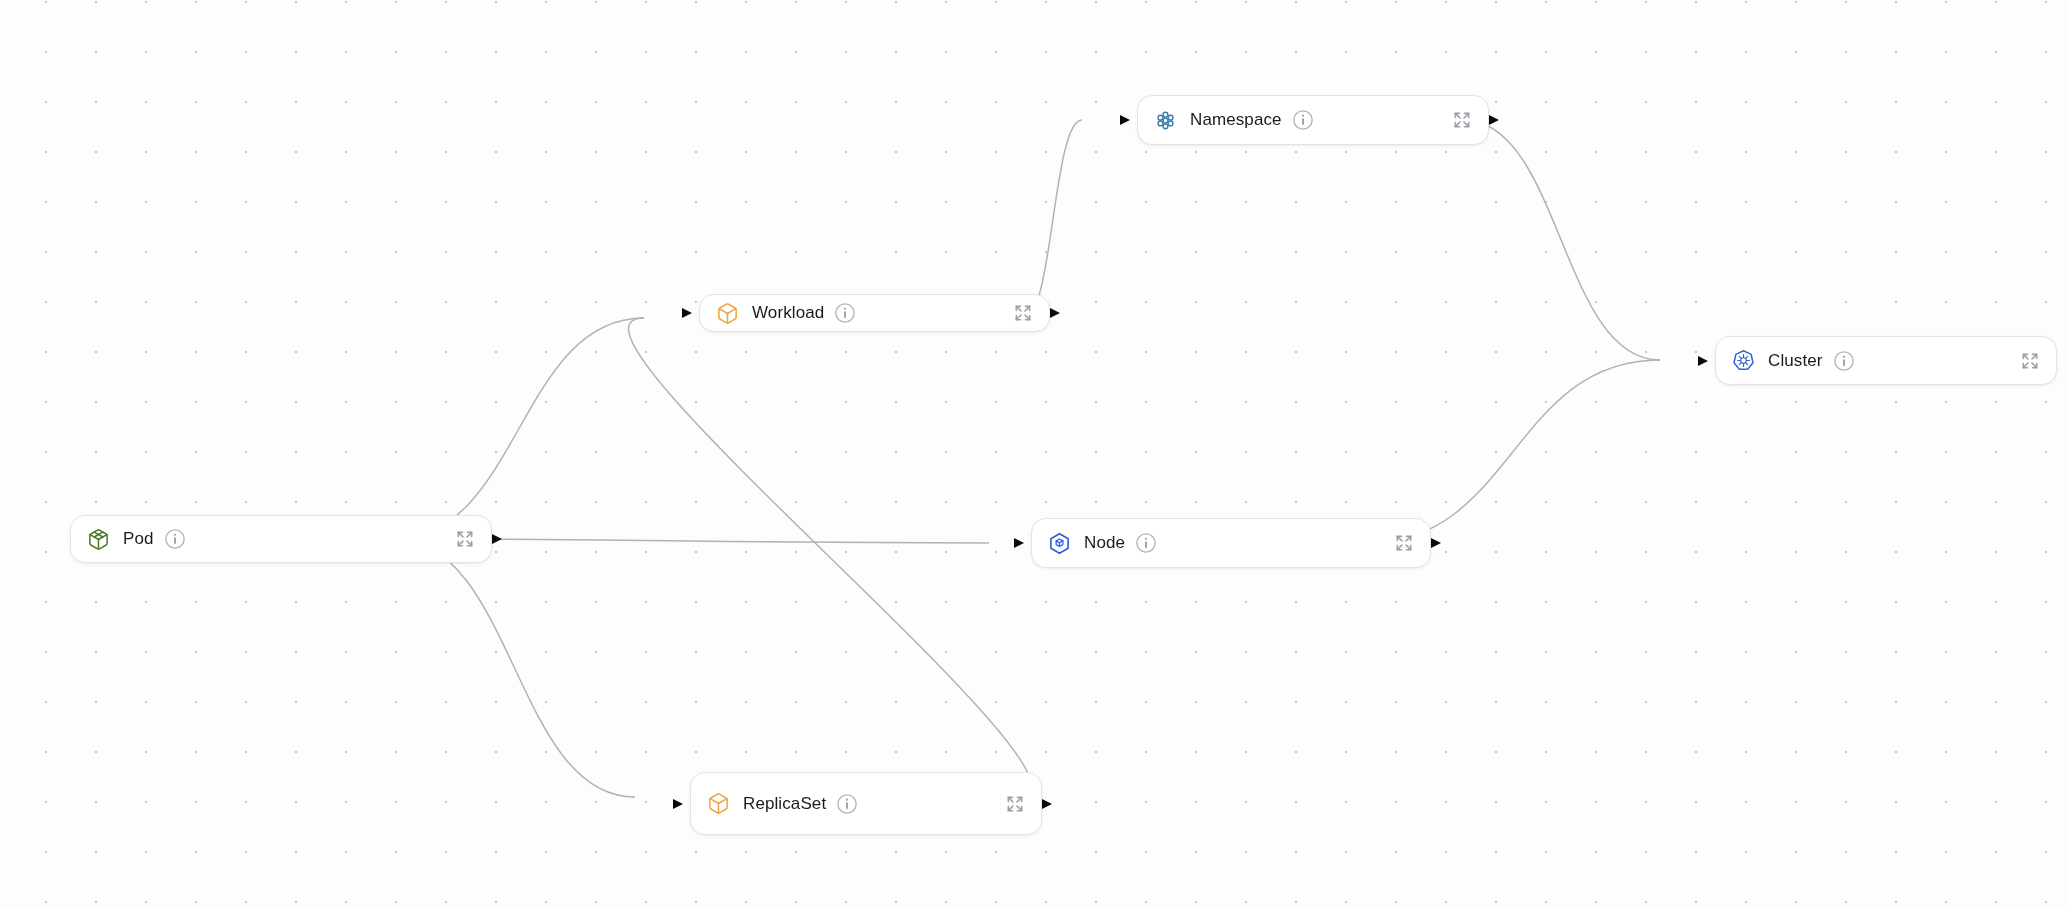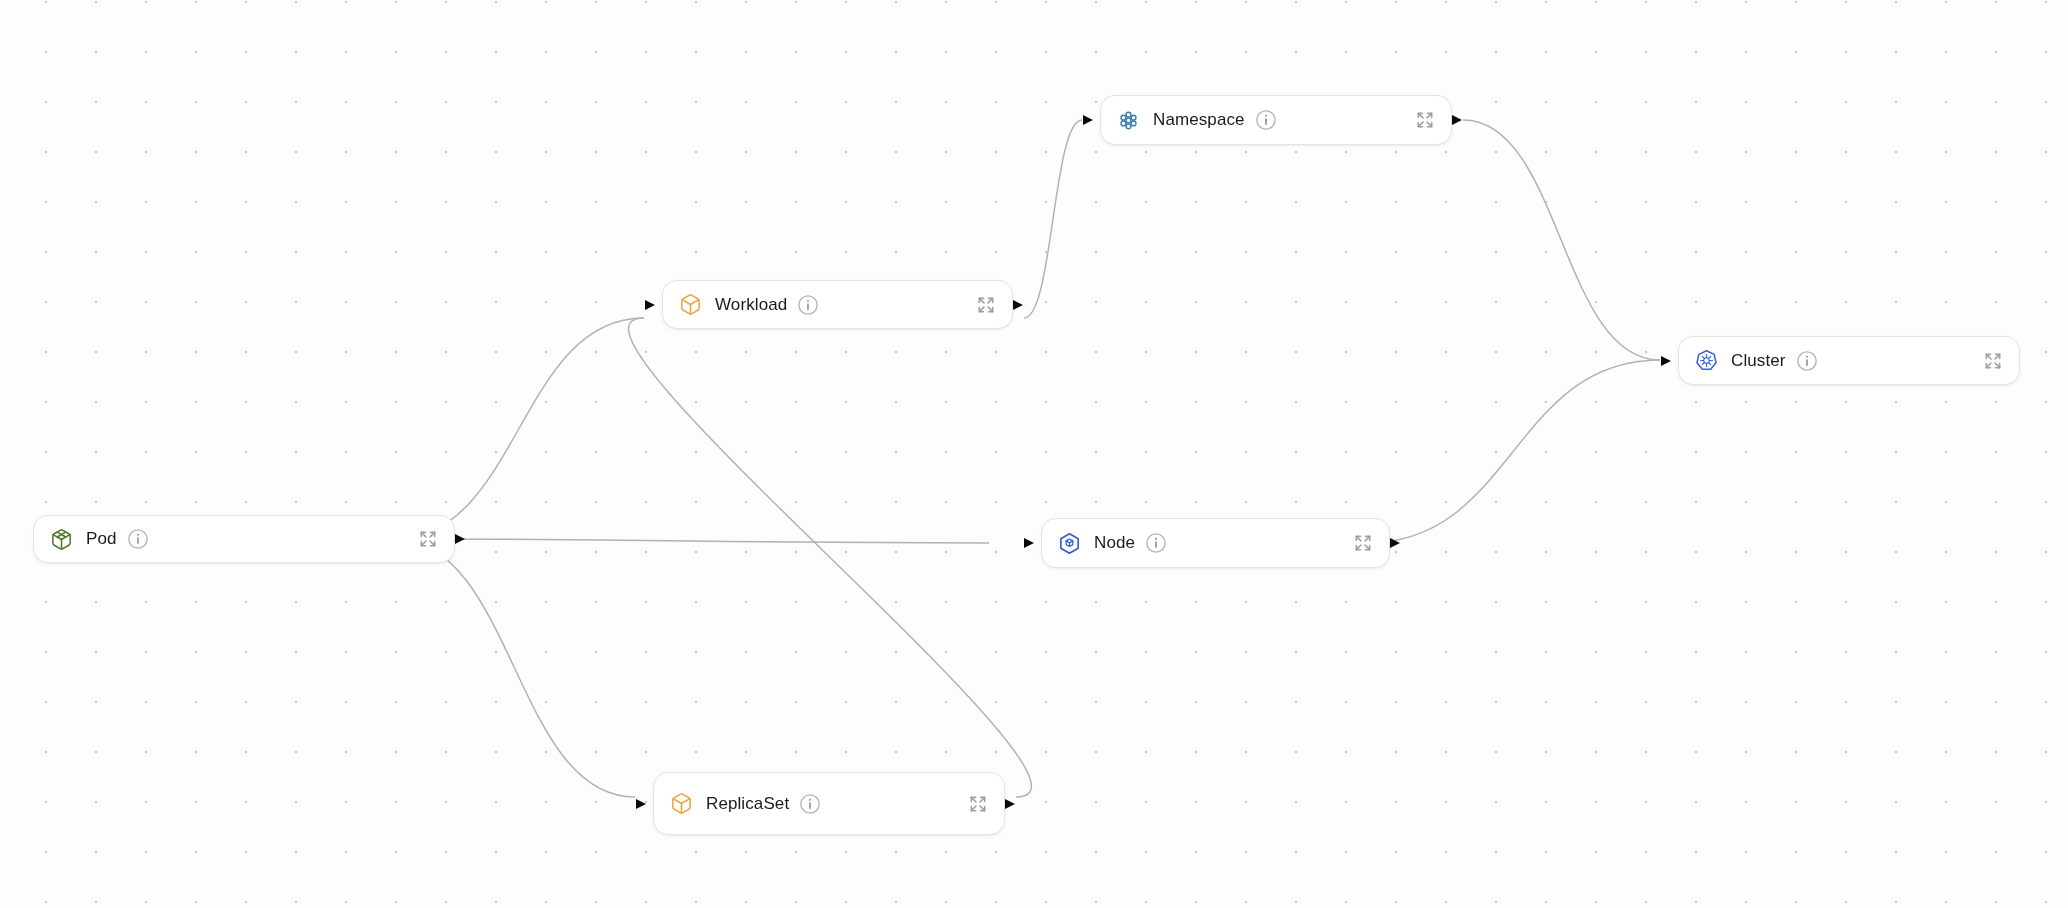--- a/index.html
+++ b/index.html
@@ -18,20 +18,21 @@
   svg.edges path { fill:none; stroke:#b1b1b7; stroke-width:1.5px; }
 
   .node {
     position:absolute; z-index:2;
     display:flex; align-items:center;
     background:#ffffff;
     border:1px solid #e4e4e7;
     border-radius:15px;
     box-shadow:0 1px 4px rgba(0,0,0,0.05), 0 1px 1px rgba(0,0,0,0.03);
     padding:0 16px;
+    margin-left:37px;
   }
   .nicon { width:23px; height:23px; margin-right:13px; flex:0 0 auto; }
   .nlabel { font-size:17px; font-weight:500; color:#1b1b1f; letter-spacing:0.1px; white-space:nowrap; }
   .info { width:22px; height:22px; margin-left:10px; flex:0 0 auto; cursor:pointer; }
   .expand { width:20px; height:20px; margin-left:auto; flex:0 0 auto; cursor:pointer; }
 
   .handle { position:absolute; width:0; height:0; top:50%; transform:translateY(-50%);
     border-top:5.5px solid transparent; border-bottom:5.5px solid transparent;
     border-left:10px solid #0b0b0b; }
   .handle.src { right:-11px; }
@@ -72,21 +73,21 @@
       <polyline points="15,4 20,4 20,9"></polyline>
         <line x1="20" y1="4" x2="14.4" y2="9.6"></line>
       <polyline points="4,15 4,20 9,20"></polyline>
         <line x1="4" y1="20" x2="9.6" y2="14.4"></line>
       <polyline points="20,15 20,20 15,20"></polyline>
         <line x1="20" y1="20" x2="14.4" y2="14.4"></line>
     </svg>
     <span class="handle src"></span>
   </div>
 
-  <div class="node" style="left:662px;top:280px;width:351px;height:49px">
+  <div class="node" style="left:662px;top:294px;width:351px;height:38px">
     <svg class="nicon" viewBox="0 0 24 24" fill="none" stroke="#f0a343" stroke-width="1.6" stroke-linejoin="round" stroke-linecap="round">
       <path d="M21 8a2 2 0 0 0-1-1.73l-7-4a2 2 0 0 0-2 0l-7 4A2 2 0 0 0 3 8v8a2 2 0 0 0 1 1.73l7 4a2 2 0 0 0 2 0l7-4A2 2 0 0 0 21 16Z"></path>
       <path d="m3.3 7 8.7 5 8.7-5"></path>
         <path d="M12 22V12"></path>
     </svg>
     <span class="nlabel">Workload</span>
     <svg class="info" viewBox="0 0 24 24" fill="none">
       <circle cx="12" cy="12" r="10" stroke="#b4b4b9" stroke-width="1.5"></circle>
       <line x1="12" y1="11" x2="12" y2="16.6" stroke="#8a8a90" stroke-width="1.7" stroke-linecap="round"></line>
       <circle cx="12" cy="7.4" r="1" fill="#8a8a90"></circle>
@@ -154,21 +155,21 @@
         <line x1="20" y1="4" x2="14.4" y2="9.6"></line>
       <polyline points="4,15 4,20 9,20"></polyline>
         <line x1="4" y1="20" x2="9.6" y2="14.4"></line>
       <polyline points="20,15 20,20 15,20"></polyline>
         <line x1="20" y1="20" x2="14.4" y2="14.4"></line>
     </svg>
     <span class="handle tgt"></span>
     <span class="handle src"></span>
   </div>
 
-  <div class="node" style="left:1041px;top:518px;width:349px;height:50px">
+  <div class="node" style="left:994px;top:518px;width:400px;height:50px">
     <svg class="nicon" viewBox="0 0 24 24" fill="none" stroke="#2e5bd7" stroke-linejoin="round" stroke-linecap="round">
       <path d="M12 1.9 L21 7 L21 17 L12 22.1 L3 17 L3 7 Z" stroke-width="1.7"></path>
       <path d="M12 7.3 l3.5 1.95 v3.9 l-3.5 1.95 l-3.5 -1.95 v-3.9 Z" stroke-width="1.3"></path>
       <path d="m8.5 9.25 3.5 1.95 3.5-1.95" stroke-width="1.3"></path>
       <path d="M12 11.2 V15.1" stroke-width="1.3"></path>
     </svg>
     <span class="nlabel">Node</span>
     <svg class="info" viewBox="0 0 24 24" fill="none">
       <circle cx="12" cy="12" r="10" stroke="#b4b4b9" stroke-width="1.5"></circle>
       <line x1="12" y1="11" x2="12" y2="16.6" stroke="#8a8a90" stroke-width="1.7" stroke-linecap="round"></line>

